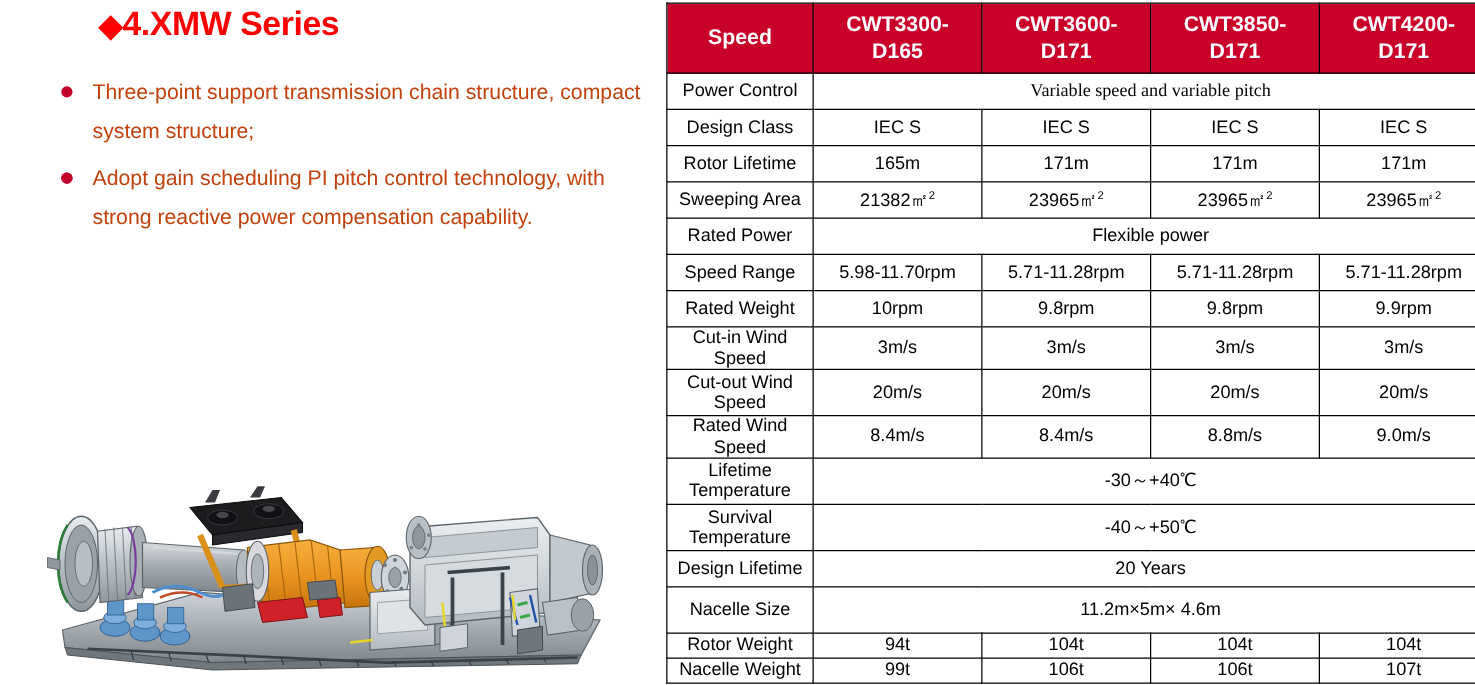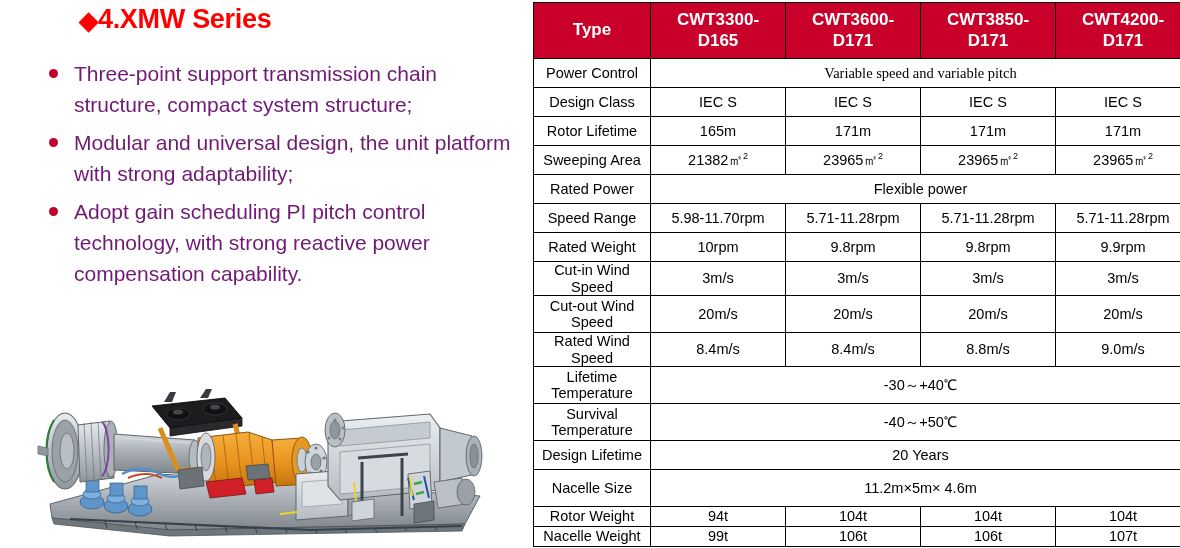--- a/index.html
+++ b/index.html
@@ -39,23 +39,23 @@
 
   #bullet-list {
     position: absolute;
     left: 44px; top: 58px;
     width: 470px;
   }
   .bullet-item {
     position: relative;
     padding-left: 30px;
     margin-bottom: 7px;
-    font-size: 21px;
+    font-size: 17px;
     line-height: 31px;
-    color: #701a75;
+    color: #c2410c;
   }
   .bullet-dot {
     position: absolute;
     left: 5px; top: 11px;
     width: 9px; height: 9px;
     border-radius: 50%;
     background: #C3002B;
   }
 
   
@@ -110,21 +110,21 @@
 <body>
 
 <div id="left-panel">
 
   <div id="page-title">
     <span class="diamond-icon">◆</span><span>4.XMW Series</span>
   </div>
 
   <div id="bullet-list">
       <div class="bullet-item"><span class="bullet-dot"></span><span>Three-point support transmission chain structure, compact system structure;</span></div>
-      <div class="bullet-item"><span class="bullet-dot"></span><span>Modular and universal design, the unit platform with strong adaptability;</span></div>
+      <div class="bullet-item"><span class="bullet-dot"></span></div>
       <div class="bullet-item"><span class="bullet-dot"></span><span>Adopt gain scheduling PI pitch control technology, with strong reactive power compensation capability.</span></div>
     </div>
 
   <div id="nacelle-illustration">
     <svg width="500" height="165" viewBox="0 0 500 165" xmlns="http://www.w3.org/2000/svg">
       <defs>
         <linearGradient id="gMetal" x1="0" y1="0" x2="0" y2="1">
           <stop offset="0" stop-color="#e8ecef"></stop>
             <stop offset="0.5" stop-color="#b9c0c6"></stop>
             <stop offset="1" stop-color="#8f969c"></stop>
@@ -297,21 +297,21 @@
       <path d="M112 96 Q 130 86 150 96 Q 160 101 168 98" fill="none" stroke="#4f8fd0" stroke-width="2.4"></path>
       <path d="M118 100 Q 136 92 152 100" fill="none" stroke="#c24a2a" stroke-width="2"></path>
     </svg>
   </div>
 </div>
 
 <div id="spec-table-wrap">
   <table id="spec-table">
     <thead>
       <tr>
-        <th class="col-type">Type</th>
+        <th class="col-type">Speed</th>
         <th class="col-model">CWT3300-<br>D165</th>
         <th class="col-model">CWT3600-<br>D171</th>
         <th class="col-model">CWT3850-<br>D171</th>
         <th class="col-model">CWT4200-<br>D171</th>
       </tr>
     </thead>
     <tbody id="spec-table-body">
         <tr>
           <td class="row-label">Power Control</td>
           <td colspan="4" class="merged-serif">Variable speed and variable pitch</td>

